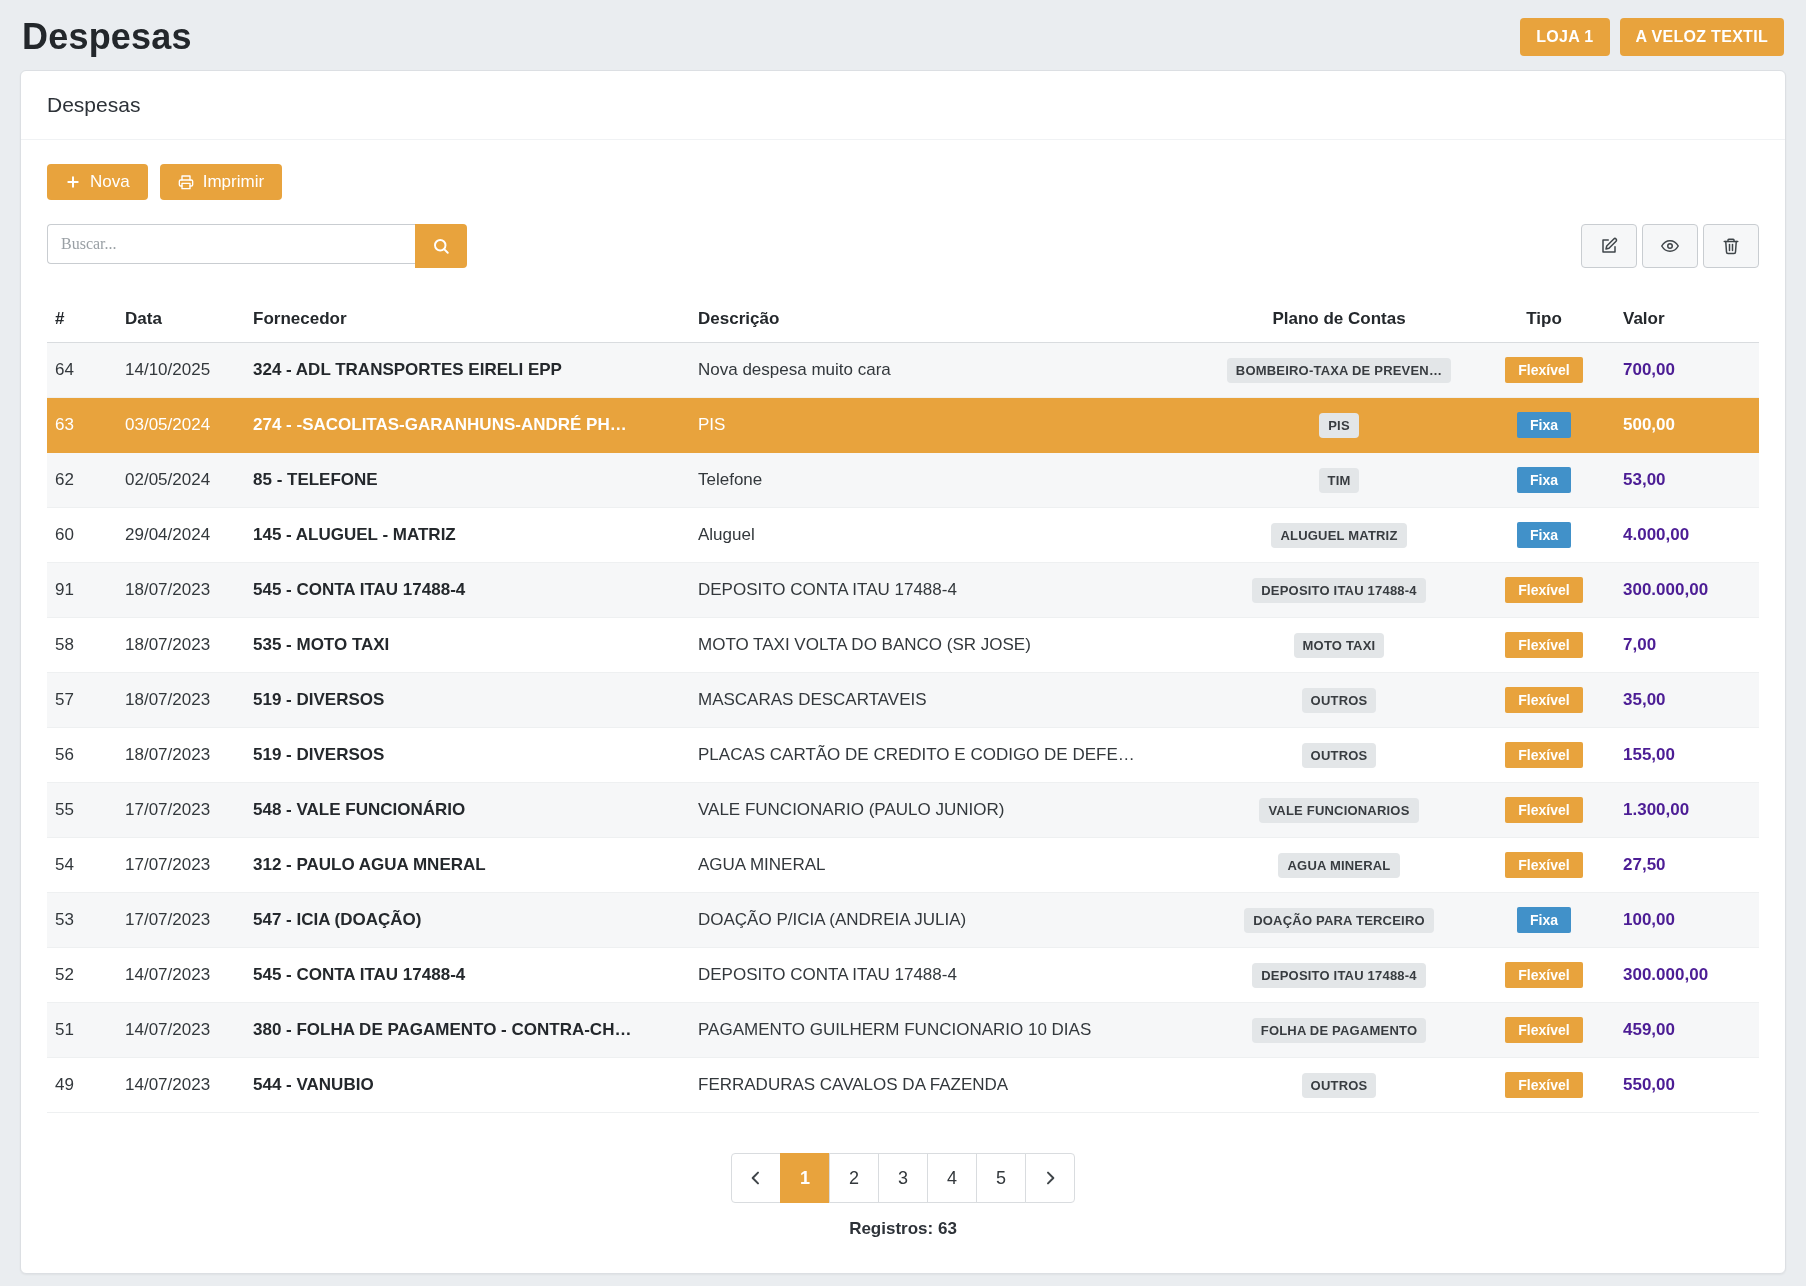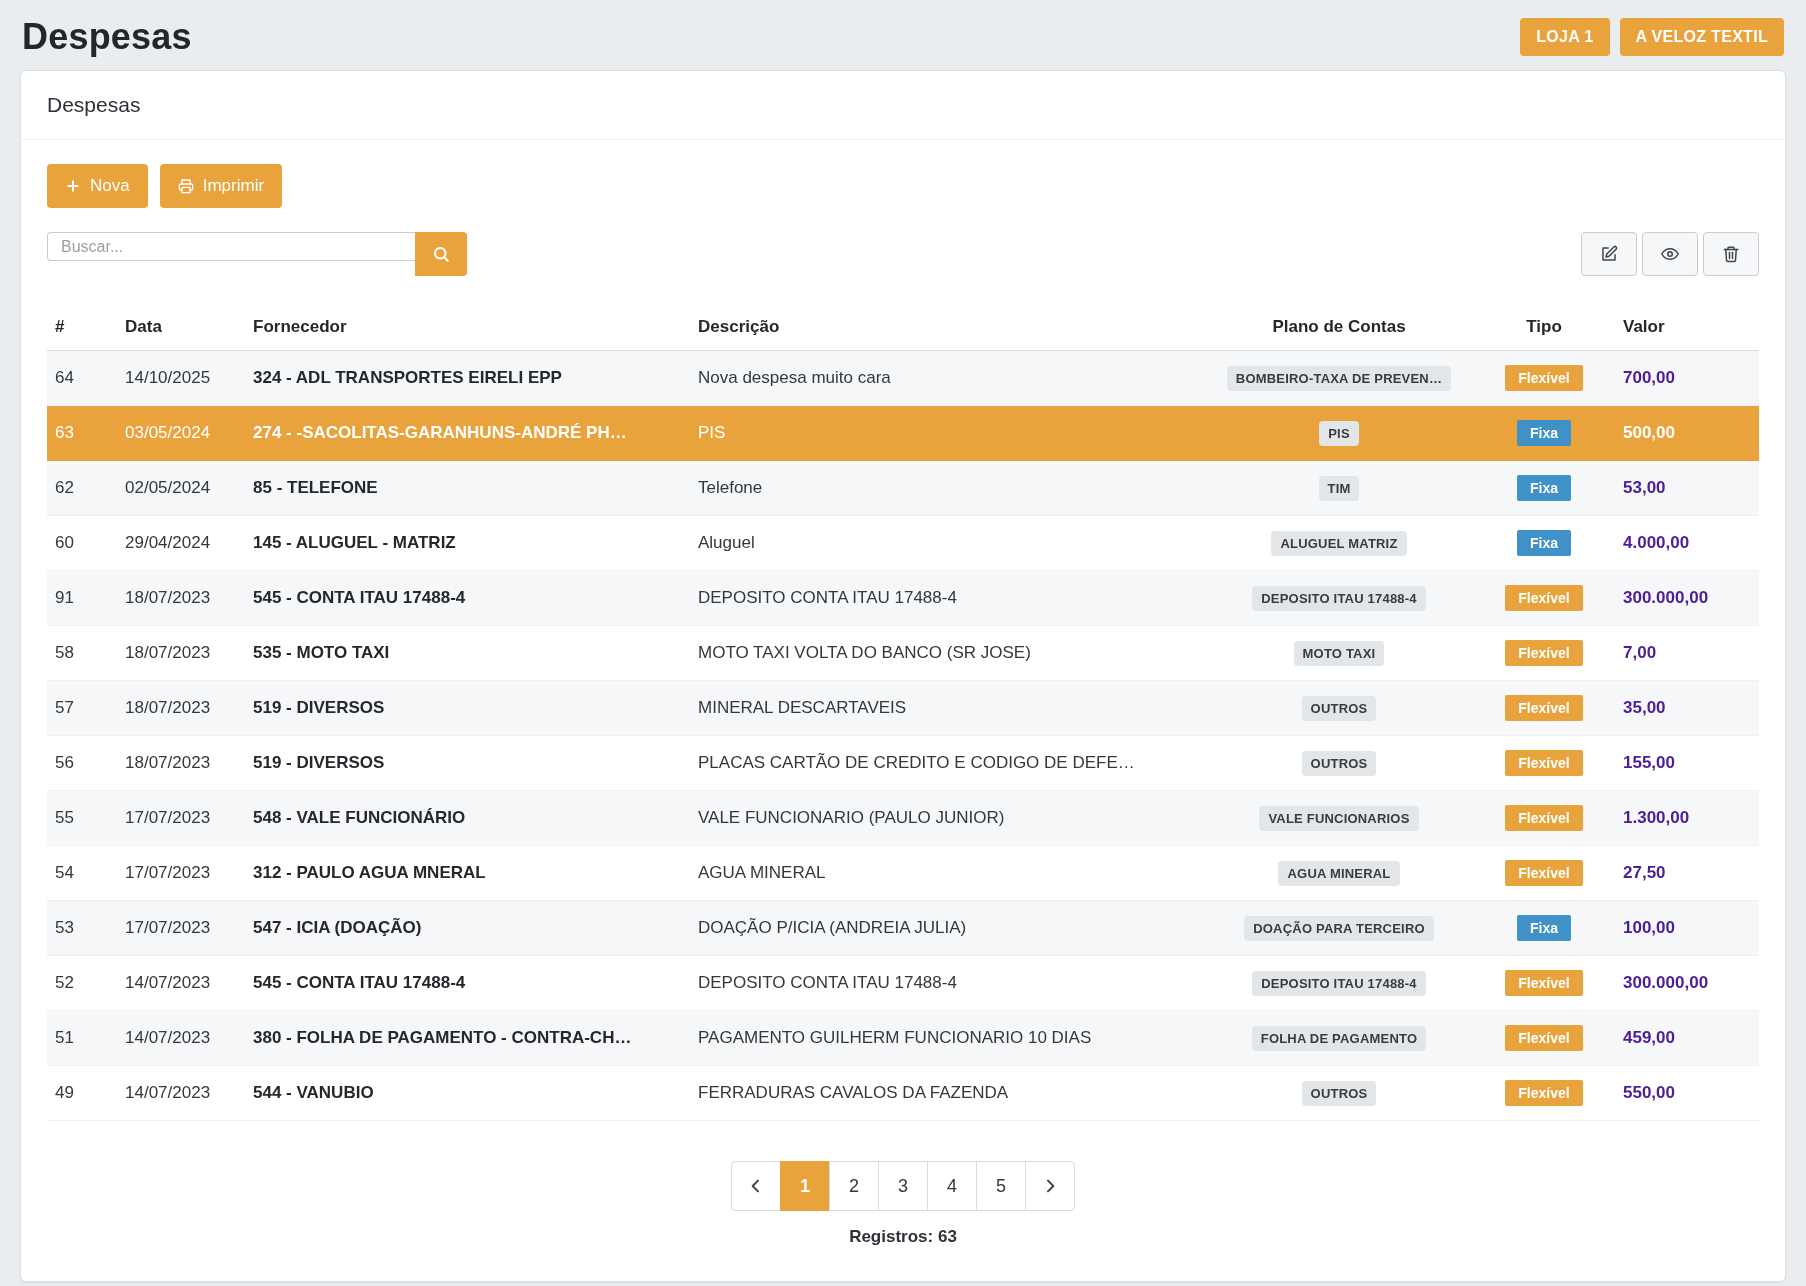--- a/index.html
+++ b/index.html
@@ -37,29 +37,29 @@
   .card-header{
     padding:22px 26px;font-size:21px;color:#2d3238;
     border-bottom:1px solid #f0f2f4;
   }
   .card-body{padding:24px 26px 0;}
   
   .toolbar{display:flex;gap:12px;margin-bottom:24px;}
   .tb-btn{
     display:inline-flex;align-items:center;gap:9px;
     background:var(--accent-orange);color:#fff;border:none;border-radius:4px;
-    font-family:inherit;font-size:17px;padding:0 18px;height:44px;cursor:pointer;
+    font-family:inherit;font-size:17px;padding:0 18px;height:36px;cursor:pointer;
   }
   .tb-btn svg{width:16px;height:16px;}
   
   .controls-row{display:flex;justify-content:space-between;align-items:flex-start;margin-bottom:28px;}
   .search-group{display:flex;width:420px;}
   .search-input{
-    flex:1;height:29px;border:1px solid #c9cdd1;border-right:none;
-    border-radius:4px 0 0 4px;padding:0 13px;font-family:Liberation Sans, sans-serif;font-size:16px;color:#33383c;
+    flex:1;height:40px;border:1px solid #c9cdd1;border-right:none;
+    border-radius:4px 0 0 4px;padding:0 13px;font-family:Liberation Serif, serif;font-size:16px;color:#33383c;
     outline:none;
   }
   .search-input::placeholder{color:#9aa0a5;}
   .search-btn{
     width:52px;height:44px;background:var(--accent-orange);border:none;
     border-radius:0 4px 4px 0;color:#fff;cursor:pointer;
     display:flex;align-items:center;justify-content:center;
   }
   .search-btn svg{width:18px;height:18px;}
   .action-group{display:flex;gap:5px;}
@@ -293,21 +293,21 @@
             <td class="center">
               <span class="badge-tipo tipo-flexivel">Flexível</span>
             </td>
             <td class="c-valor right">7,00</td>
           </tr>
 
           <tr>
             <td class="c-id">57</td>
             <td class="c-date">18/07/2023</td>
             <td class="c-forn">519 - DIVERSOS</td>
-            <td class="c-desc">MINERAL DESCARTAVEIS</td>
+            <td class="c-desc">MASCARAS DESCARTAVEIS</td>
             <td class="center">
               <span class="badge-plano">OUTROS</span>
             </td>
             <td class="center">
               <span class="badge-tipo tipo-flexivel">Flexível</span>
             </td>
             <td class="c-valor right">35,00</td>
           </tr>
 
           <tr>

